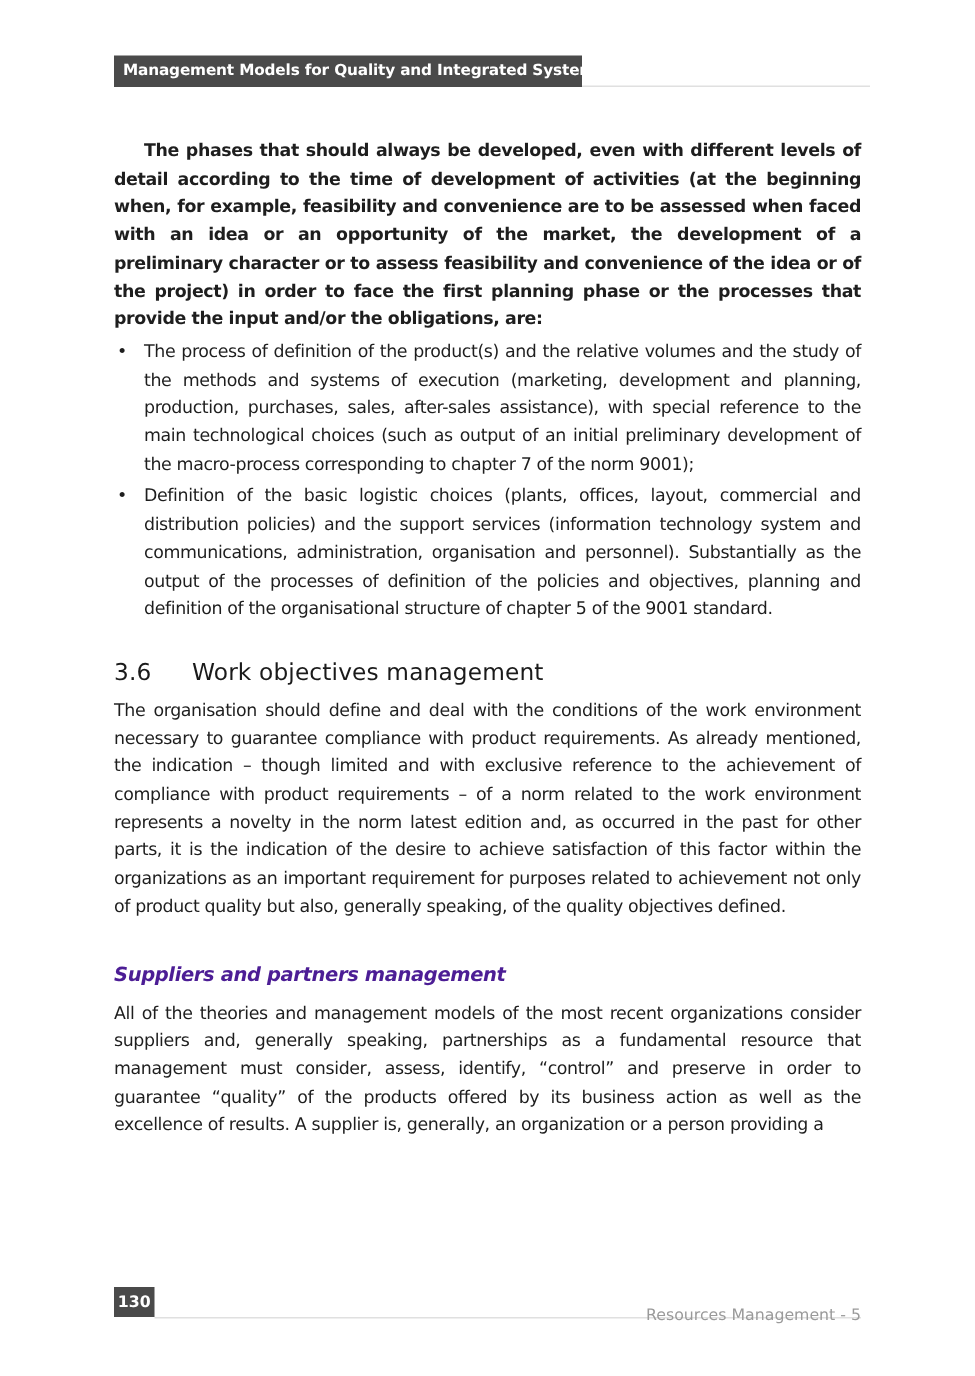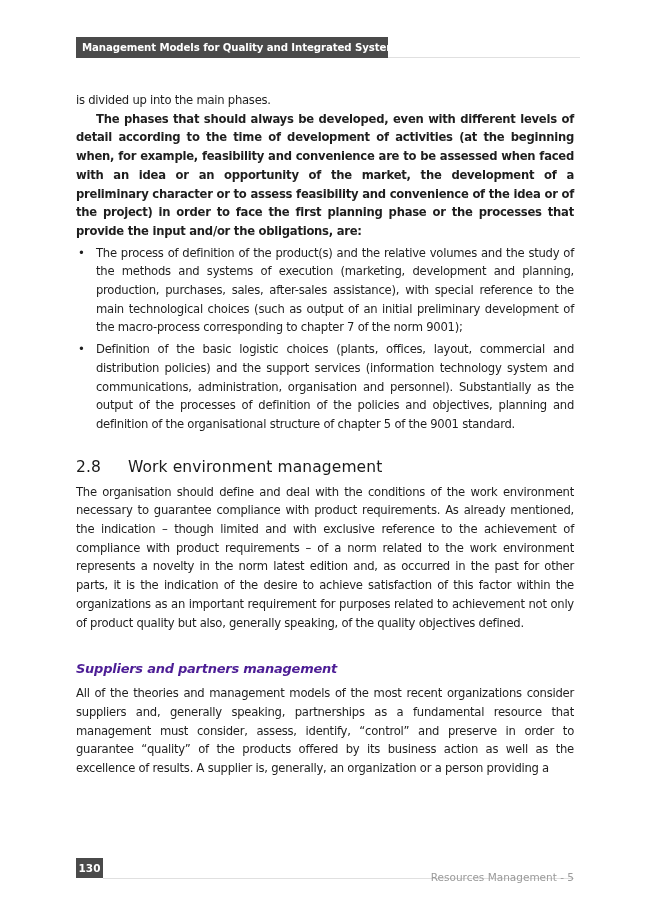--- a/index.html
+++ b/index.html
@@ -28,37 +28,36 @@
 </style>
 </head>
 <body>
 
 <div class="header">
   <div class="header-title">Management Models for Quality and Integrated Systems</div>
   <div class="header-rule"></div>
 </div>
 
 <div class="content">
-  <p class="p">is divided up into the main phases.</p>
   <p class="p indent">The phases that should always be developed, even with different levels of detail according to the time of development of activities (at the beginning when, for example, feasibility and convenience are to be assessed when faced with an idea or an opportunity of the market, the development of a preliminary character or to assess feasibility and convenience of the idea or of the project) in order to face the first planning phase or the processes that provide the input and/or the obligations, are:</p>
 
   <ul class="bullets">
     <li class="bullet">
       <span class="bullet-dot">•</span>
       <span>The process of definition of the product(s) and the relative volumes and the study of the methods and systems of execution (marketing, development and planning, production, purchases, sales, after-sales assistance), with special reference to the main technological choices (such as output of an initial preliminary development of the macro-process corresponding to chapter 7 of the norm 9001);</span>
     </li>
     <li class="bullet">
       <span class="bullet-dot">•</span>
       <span>Definition of the basic logistic choices (plants, offices, layout, commercial and distribution policies) and the support services (information technology system and communications, administration, organisation and personnel). Substantially as the output of the processes of definition of the policies and objectives, planning and definition of the organisational structure of chapter 5 of the 9001 standard.</span>
     </li>
   </ul>
 
   <div style="height:21px"></div>
   <h2 class="h2">
-    <span class="num">2.8</span><span>Work environment management</span>
+    <span class="num">3.6</span><span>Work objectives management</span>
   </h2>
   <div style="height:6px"></div>
   <p class="p">The organisation should define and deal with the conditions of the work environment necessary to guarantee compliance with product requirements. As already mentioned, the indication – though limited and with exclusive reference to the achievement of compliance with product requirements – of a norm related to the work environment represents a novelty in the norm latest edition and, as occurred in the past for other parts, it is the indication of the desire to achieve satisfaction of this factor within the organizations as an important requirement for purposes related to achievement not only of product quality but also, generally speaking, of the quality objectives defined.</p>
 
   <div style="height:20px"></div>
   <div style="height:8px"></div>
   <h3 class="h3">Suppliers and partners management</h3>
   <div style="height:6px"></div>
   <p class="p">All of the theories and management models of the most recent organizations consider suppliers and, generally speaking, partnerships as a fundamental resource that management must consider, assess, identify, “control” and preserve in order to guarantee “quality” of the products offered by its business action as well as the excellence of results. A supplier is, generally, an organization or a person providing a</p>
 </div>

